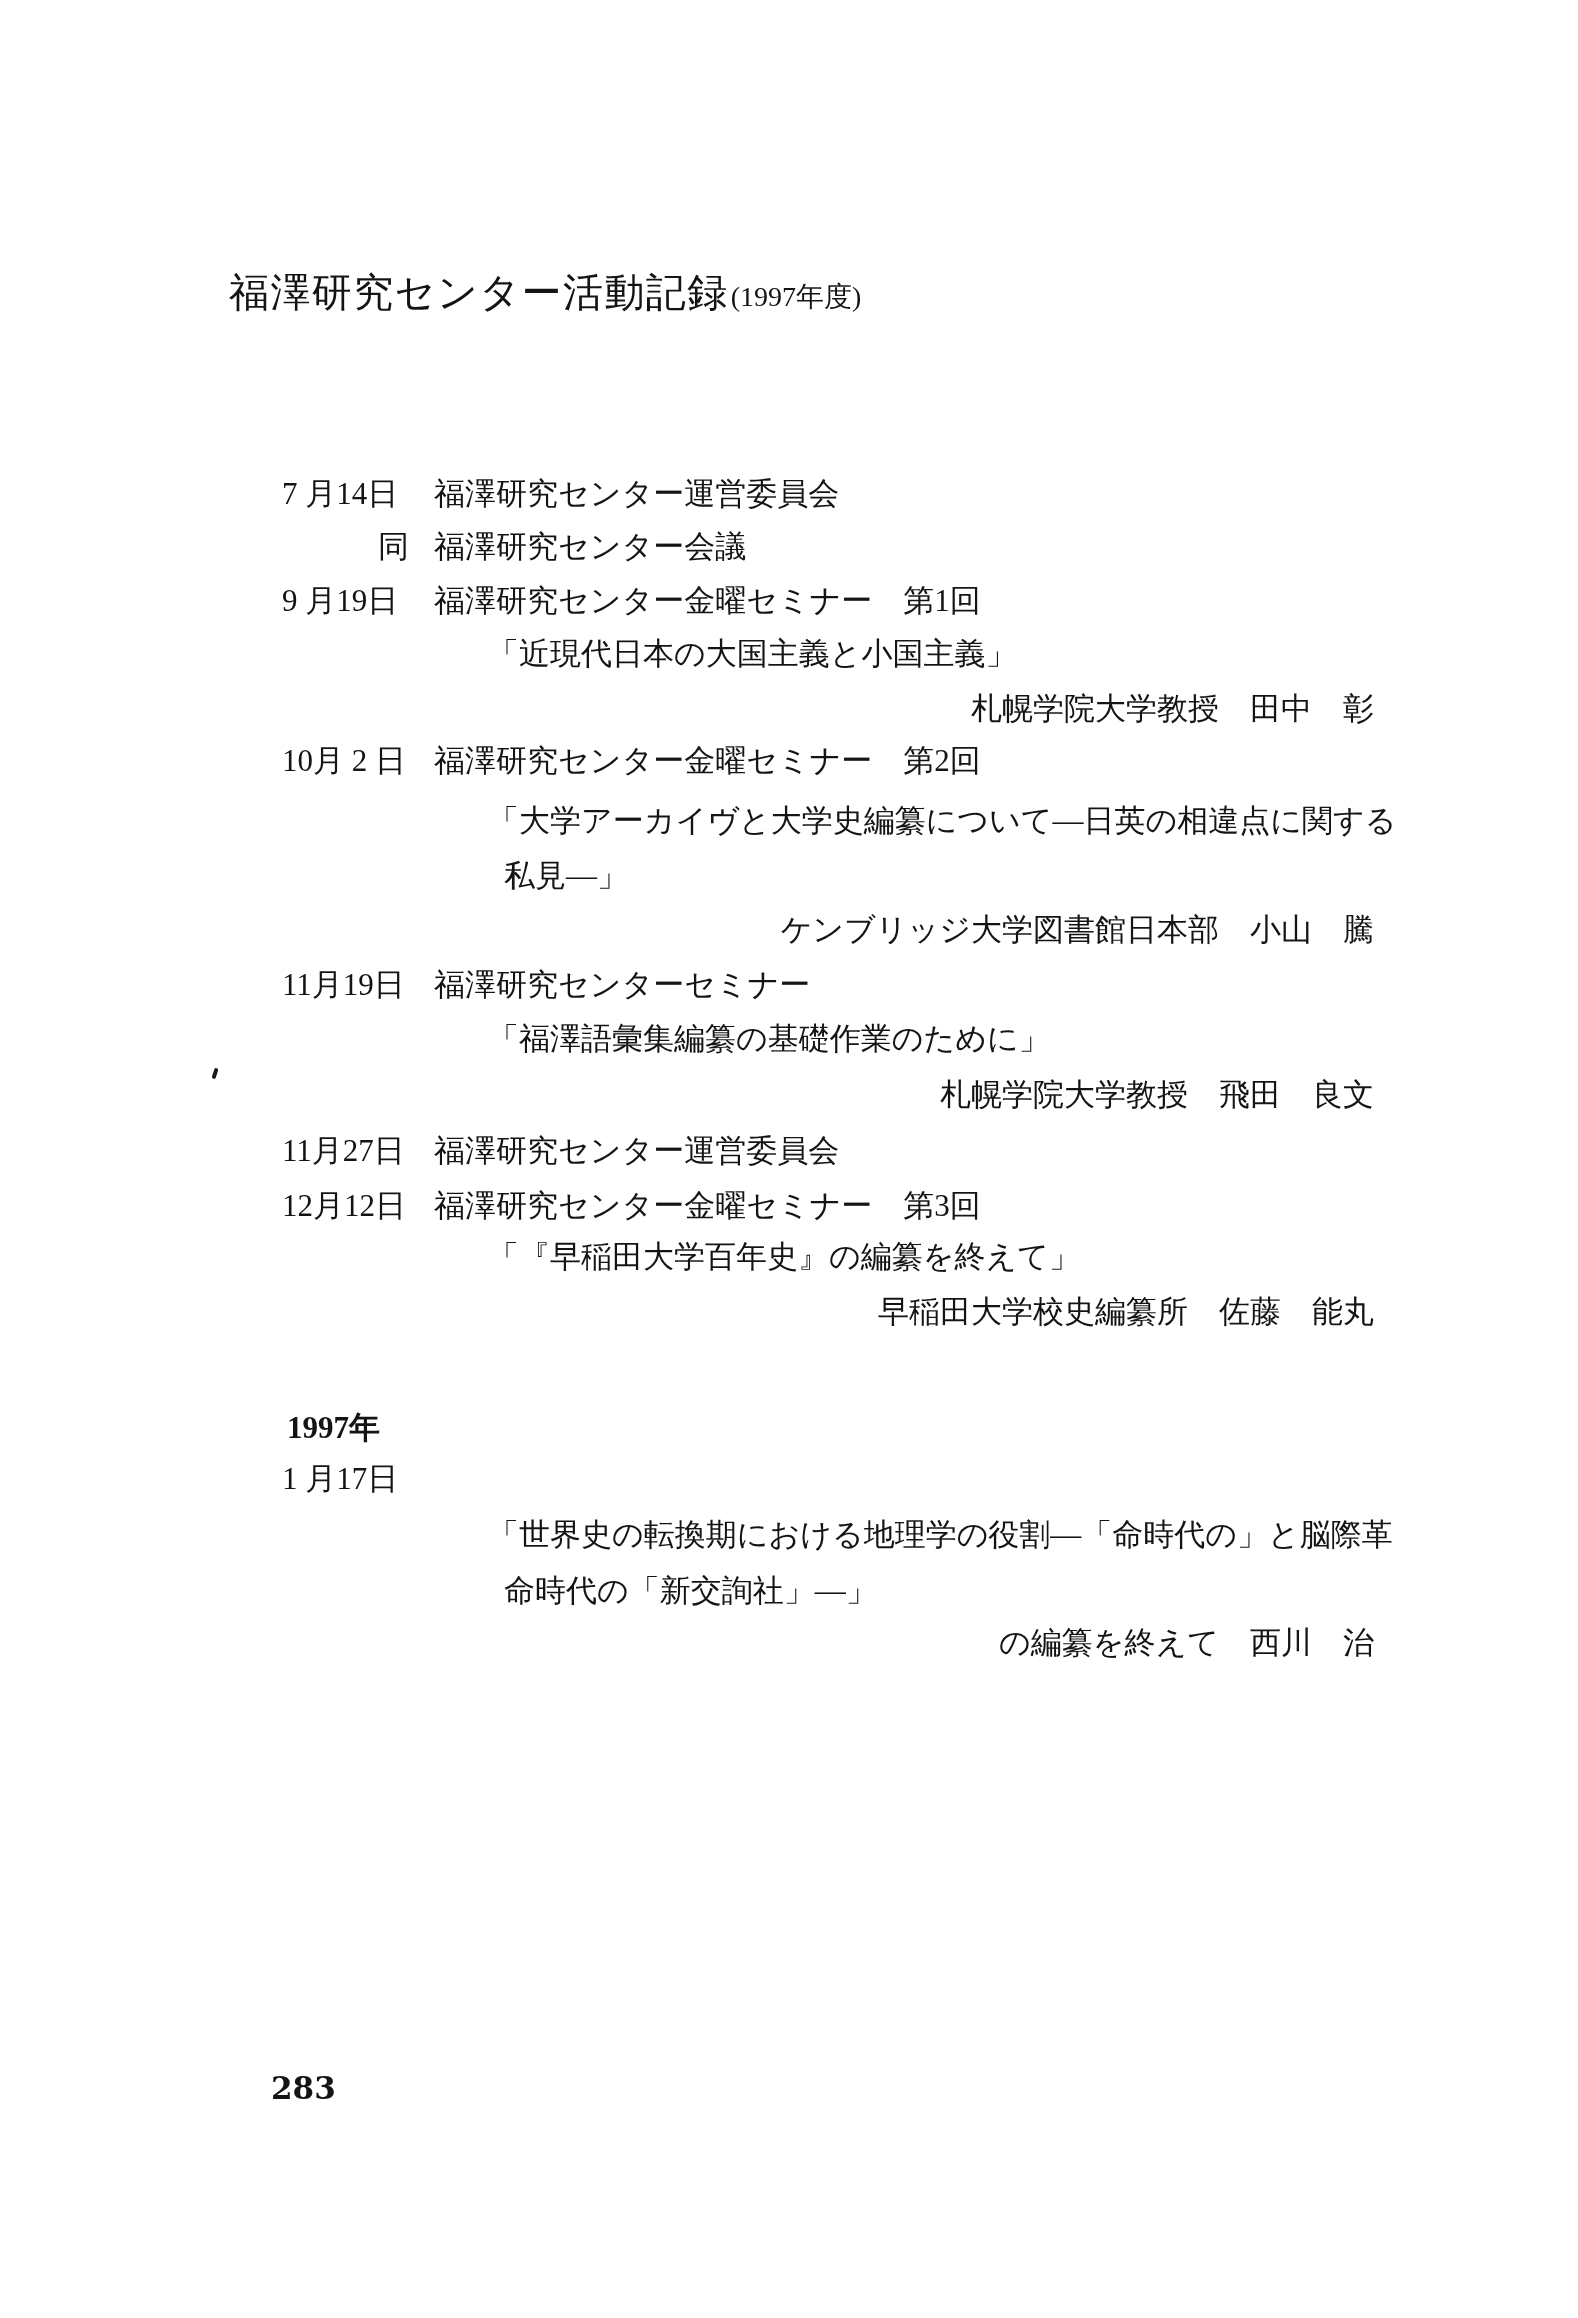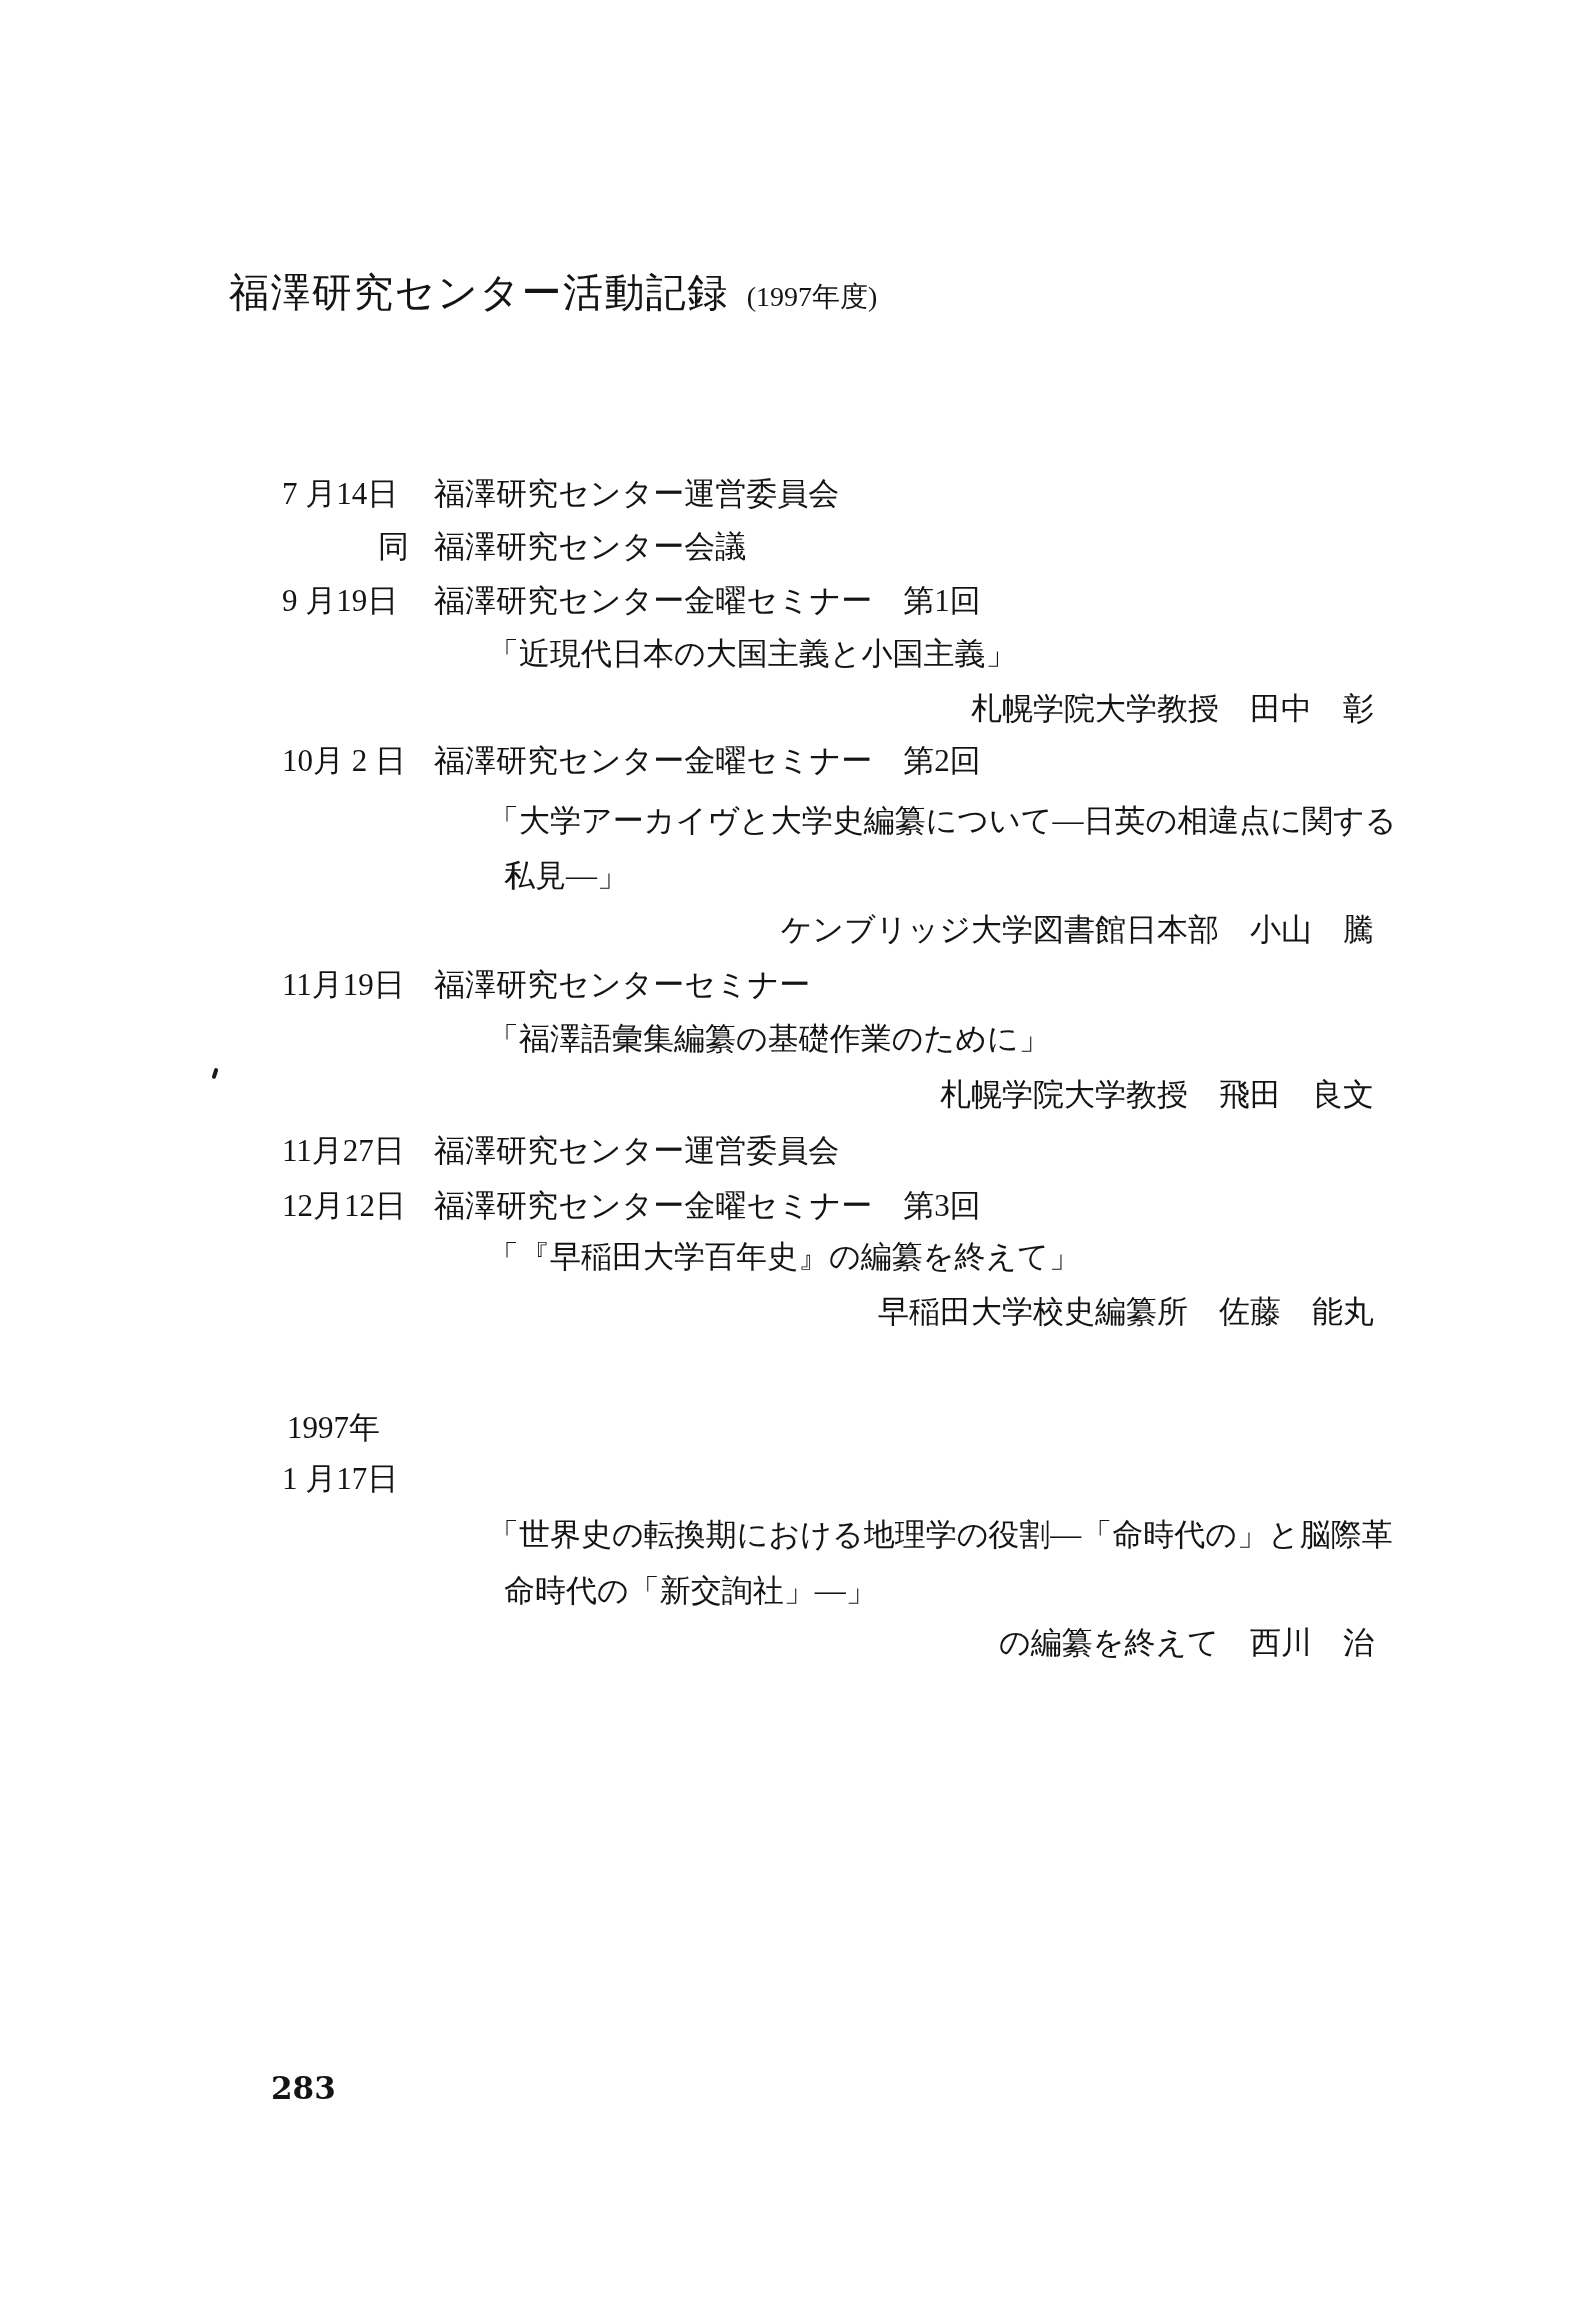--- a/index.html
+++ b/index.html
@@ -9,33 +9,33 @@
     background:#ffffff;
     color:#141414;
     font-family:"Liberation Serif","DejaVu Serif",serif;
     overflow:hidden;
   }
   .title{
     position:absolute;left:229px;top:273px;
     font-size:40px;line-height:1;white-space:pre;
     letter-spacing:1.4px;
   }
-  .title .paren{font-size:28px;margin-left:18px;letter-spacing:0;}
+  .title .paren{font-size:28px;margin-left:2px;letter-spacing:0;}
   .line{
     position:absolute;left:0;top:0;width:100%;height:37px;
     font-size:31px;line-height:1;
   }
   .line > span{position:absolute;top:0;white-space:pre;}
   .date{left:282px;}
   .date-ditto{left:378px;}
   .event{left:434px;}
   .quote-text{left:488px;}
   .cont-text{left:504px;}
   .speaker-text{right:204px;}
-  .year-text{left:287px;}
+  .year-text{left:287px;font-weight:bold;}
   .pageno{
     position:absolute;left:271px;top:2073px;
     font-size:31px;font-weight:bold;line-height:1;
     font-family:"DejaVu Serif","Liberation Serif",serif;
   }
   .speck{
     position:absolute;left:213px;top:1068px;
     width:4.2px;height:11.3px;background:#1a1a1a;
     transform:rotate(18deg);border-radius:2.1px;
   }

